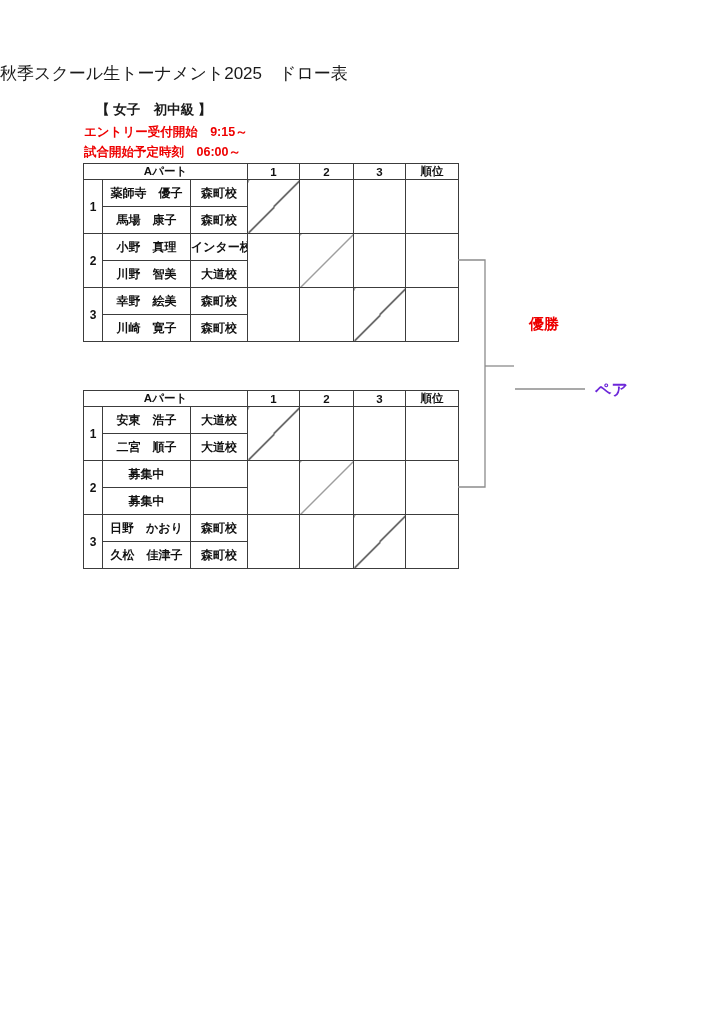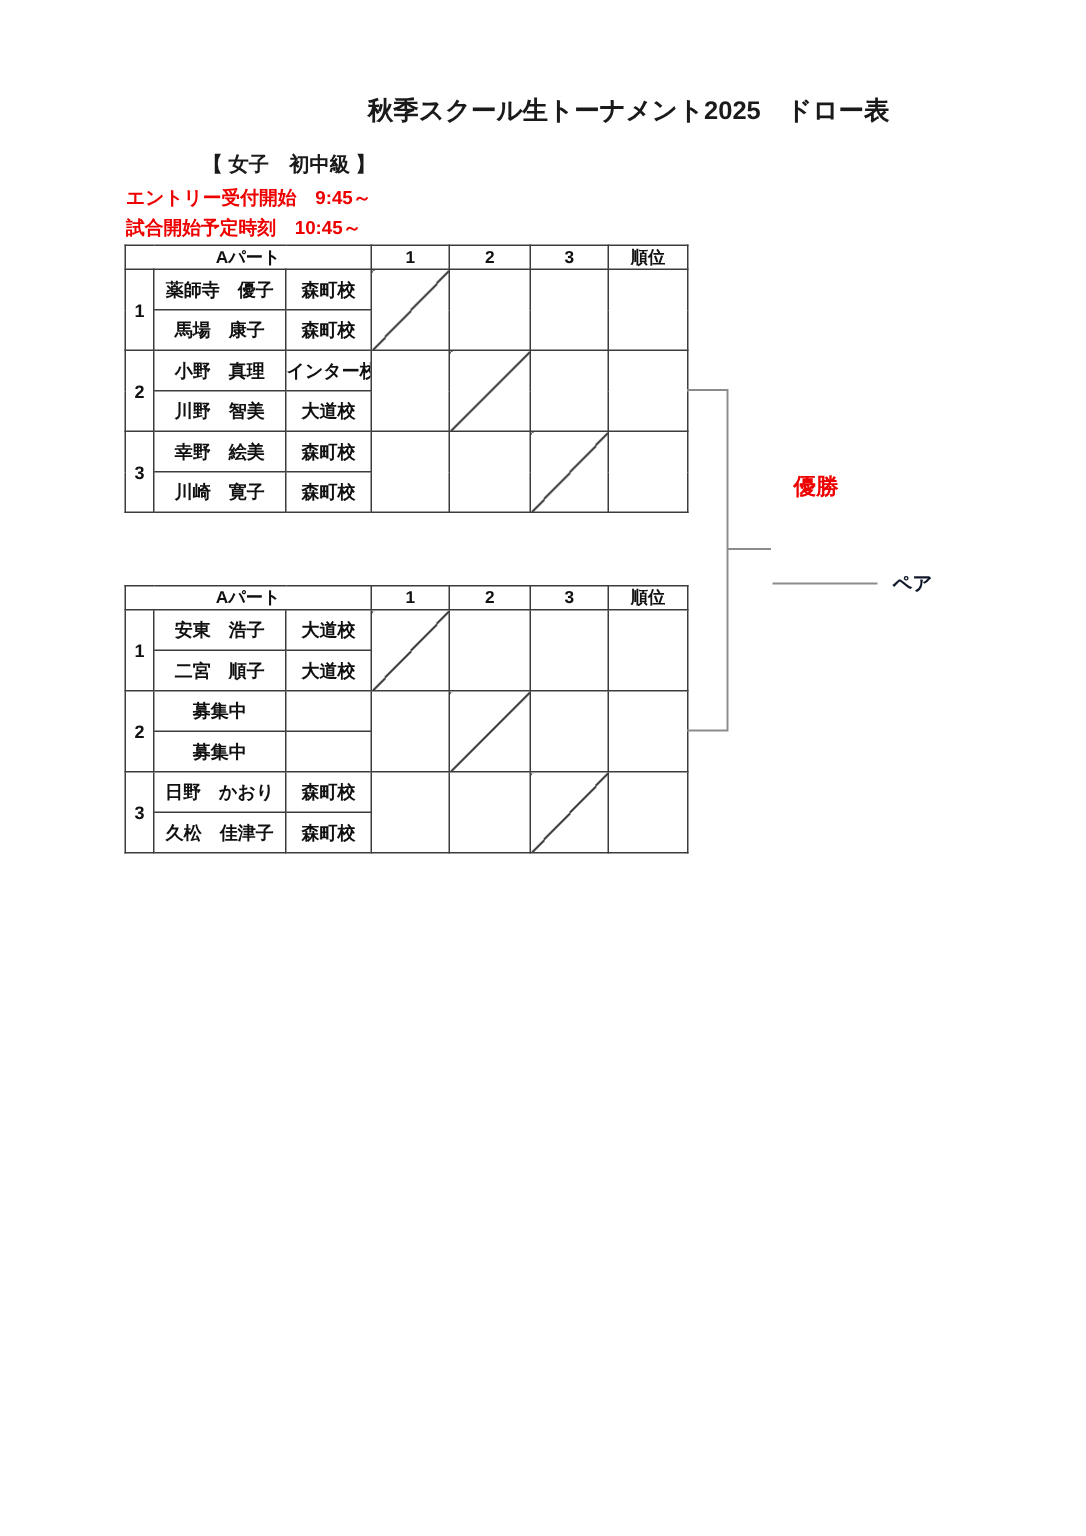--- a/index.html
+++ b/index.html
@@ -3,25 +3,25 @@
 <meta charset="utf-8">
 <style>
   html,body{margin:0;padding:0;}
   body{
     width:724px;height:1024px;position:relative;background:#ffffff;
     font-family:"Liberation Sans","DejaVu Sans",sans-serif;
     color:#111;
   }
   .abs{position:absolute;}
   .page-title{
-    left:0;top:62px;width:576px;text-align:right;
-    font-size:17px;font-weight:700;color:#1a1a1a;white-space:nowrap;padding-left:17px;
+    left:0;top:62px;width:576px;text-align:left;
+    font-size:17px;font-weight:400;color:#1a1a1a;white-space:nowrap;
   }
   .category{
-    left:96px;top:101px;font-size:13.5px;font-weight:700;color:#1a1a1a;white-space:nowrap;margin-left:39px;
+    left:96px;top:101px;font-size:13.5px;font-weight:700;color:#1a1a1a;white-space:nowrap;
   }
   .note{
     left:84px;font-size:12.5px;font-weight:700;color:#ee0000;white-space:nowrap;
   }
   .note.n1{top:124px;}
   .note.n2{top:144px;}
 
   table.draw{
     position:absolute;border-collapse:collapse;table-layout:fixed;
     width:375px;background:#fff;
@@ -41,31 +41,31 @@
     background-image:linear-gradient(to bottom right,
       transparent calc(50% - 0.7px),
       #3c3c3c calc(50% - 0.7px),
       #3c3c3c calc(50% + 0.7px),
       transparent calc(50% + 0.7px));
   }
   .champion-label{
     left:529px;top:315px;font-size:15px;font-weight:700;color:#ee0000;white-space:nowrap;text-align:center;
   }
   .pair-label{
-    left:595px;top:380px;font-size:13px;font-weight:700;color:#0f172a;white-space:nowrap;
+    left:595px;top:380px;font-size:16px;font-weight:700;color:#6d28d9;white-space:nowrap;
   }
   svg.bracket{left:0;top:0;pointer-events:none;}
 </style>
 </head>
 <body>
 
 <div class="abs page-title">秋季スクール生トーナメント2025　ドロー表</div>
 <div class="abs category">【 女子　初中級 】</div>
-<div class="abs note n1">エントリー受付開始　9:45～</div>
-<div class="abs note n2">試合開始予定時刻　10:45～</div>
+<div class="abs note n1">エントリー受付開始　9:15～</div>
+<div class="abs note n2">試合開始予定時刻　06:00～</div>
 
 <table class="draw" style="left:83px;top:163px;">
   <colgroup>
     <col style="width:19px">
       <col style="width:88px">
       <col style="width:57px">
     <col style="width:52px">
       <col style="width:54px">
       <col style="width:52px">
       <col style="width:53px">

